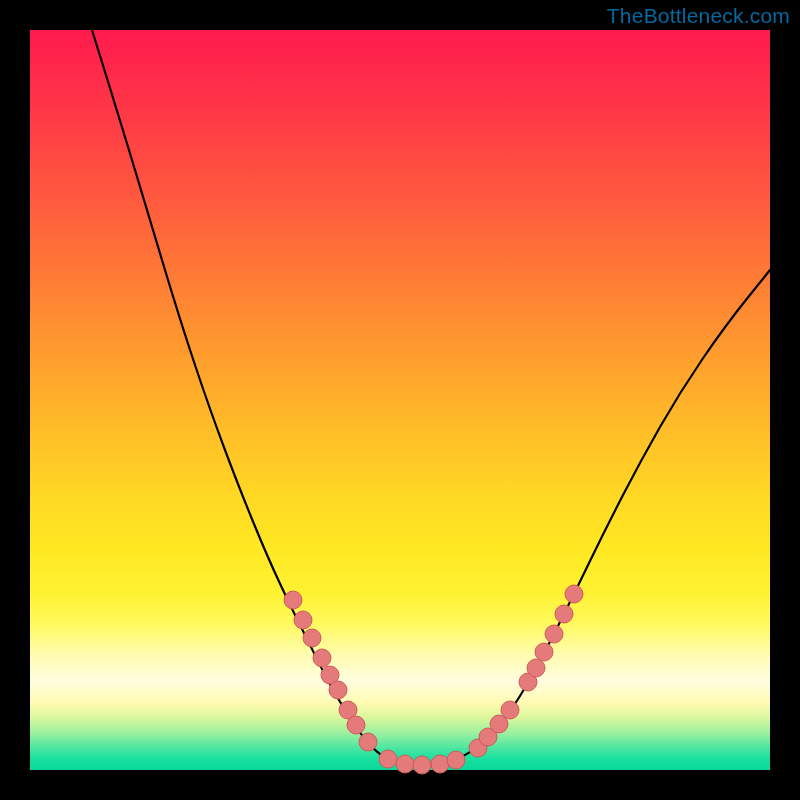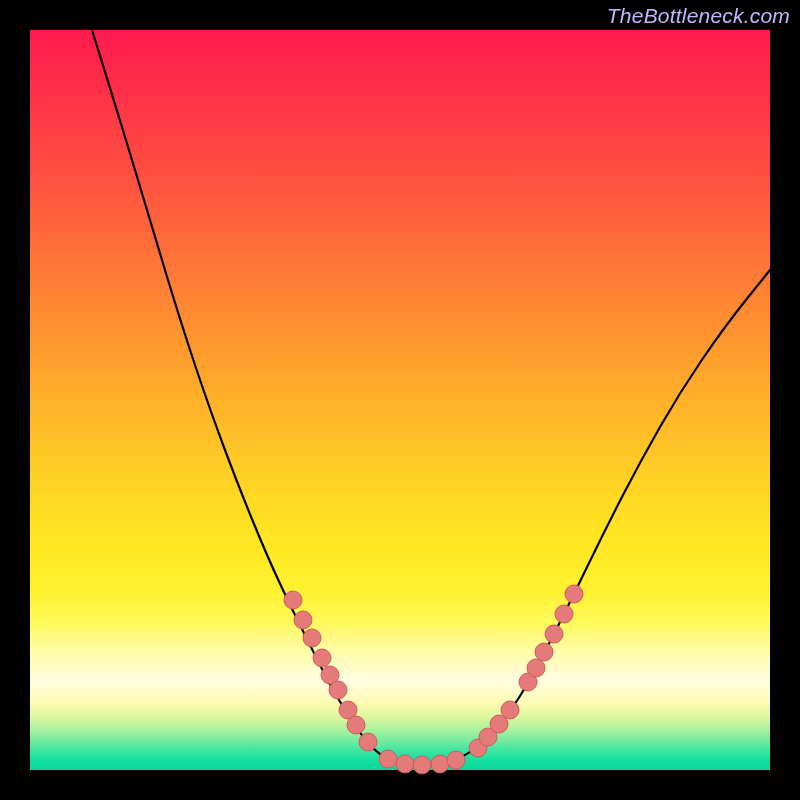--- a/index.html
+++ b/index.html
@@ -45,26 +45,25 @@
       #9cf0a0 95%,
       #4de6a0 97%,
       #18e0a0 98.5%,
       #08d89a 100%
     );
   }
   .watermark {
     position: absolute;
     top: 4px;
     right: 10px;
-    color: #c4b5fd;
+    color: #0369a1;
     font-size: 21px;
     font-weight: 500;
     letter-spacing: 0.2px;
     user-select: none;
-    font-style: italic;
   }
   svg.curve {
     position: absolute;
     left: 0;
     top: 0;
     width: 740px;
     height: 740px;
     overflow: visible;
   }
 </style>

